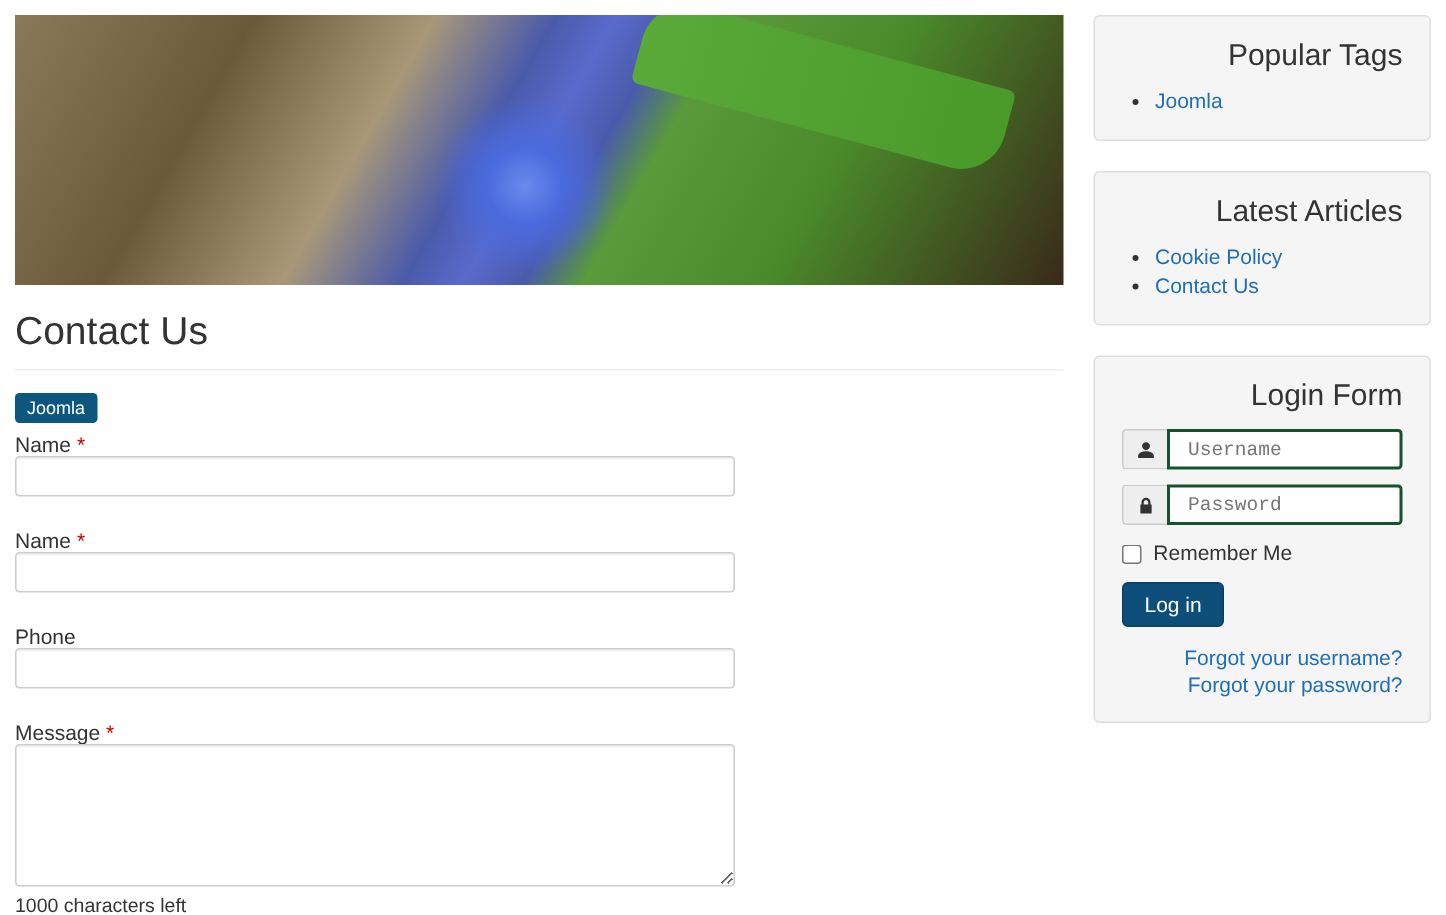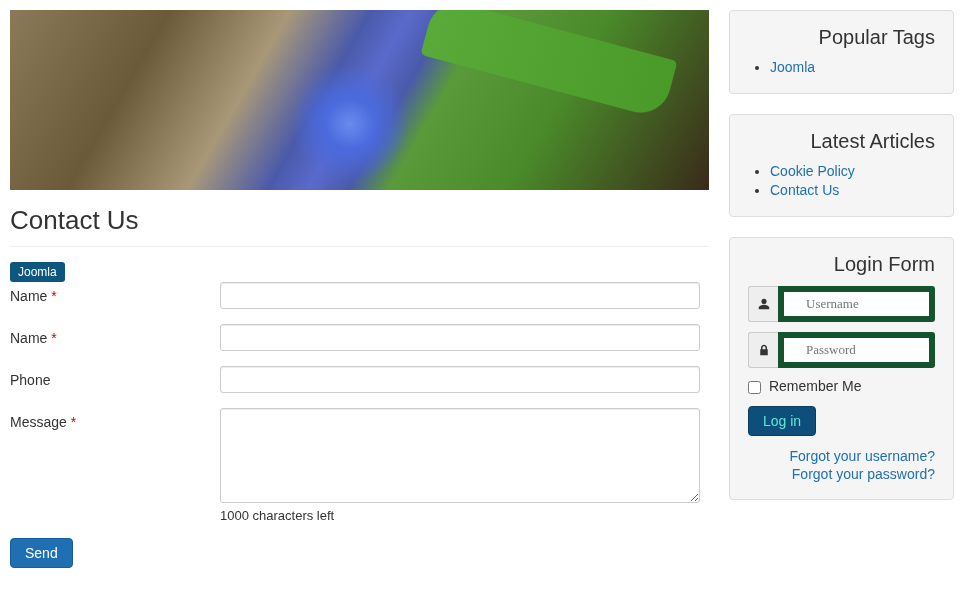--- a/index.html
+++ b/index.html
@@ -72,20 +72,21 @@
     }
     h2.section-title {
       font-size: 22px;
       font-weight: 500;
       margin: 20px 0 15px;
       color: #333;
     }
     .form-row {
       display: flex;
       margin-bottom: 15px;
+      flex-direction: column;
     }
     .form-label {
       width: 210px;
       padding-top: 6px;
       font-size: 14px;
       color: #333;
     }
     .form-label .required {
       color: #cc0000;
     }
@@ -123,21 +124,21 @@
       font-family: inherit;
     }
     .btn-primary {
       background: #1f6fb2;
       border-color: #155d9c;
       color: #fff;
     }
     .btn-login {
       background: #0d4f7a;
       border-color: #0a3d5f;
-      color: #5eead4;
+      color: #ffffff;
       padding: 6px 14px;
       text-align: center;
     }
     .sidebar-module {
       border: 1px solid #ddd;
       border-radius: 4px;
       background: #f5f5f5;
       padding: 15px 18px;
       margin-bottom: 20px;
     }
@@ -170,25 +171,25 @@
       border-right: none;
       border-radius: 3px 0 0 3px;
       padding: 4px 8px;
       display: flex;
       align-items: center;
       justify-content: center;
       width: 30px;
     }
     .input-group input {
       flex: 1;
-      border: 6px solid #14532d;
+      border: 2px solid #14532d;
       border-radius: 0 3px 3px 0;
-      padding: 4px 22px;
+      padding: 4px 12px;
       font-size: 13px;
-      font-family: Liberation Serif, serif;
+      font-family: Liberation Mono, monospace;
       min-width: 0;
     }
     .checkbox-row {
       margin-bottom: 12px;
       font-size: 14px;
     }
     .checkbox-row input {
       margin-right: 4px;
       vertical-align: middle;
     }

